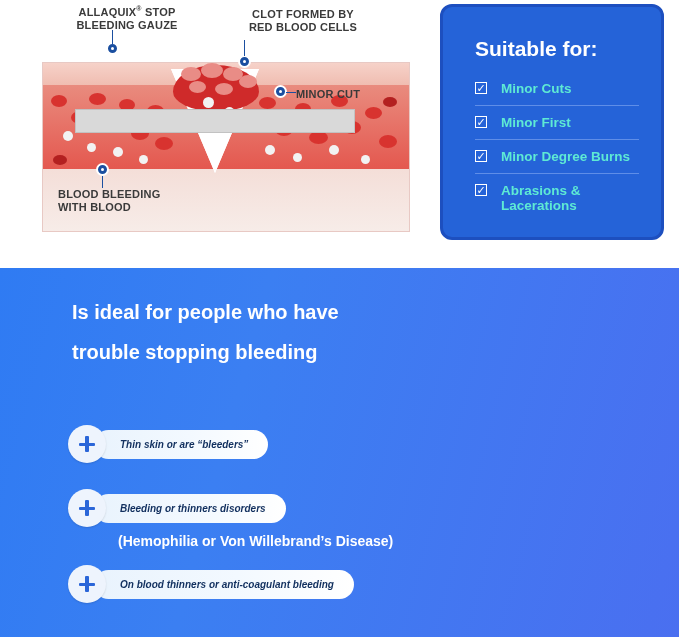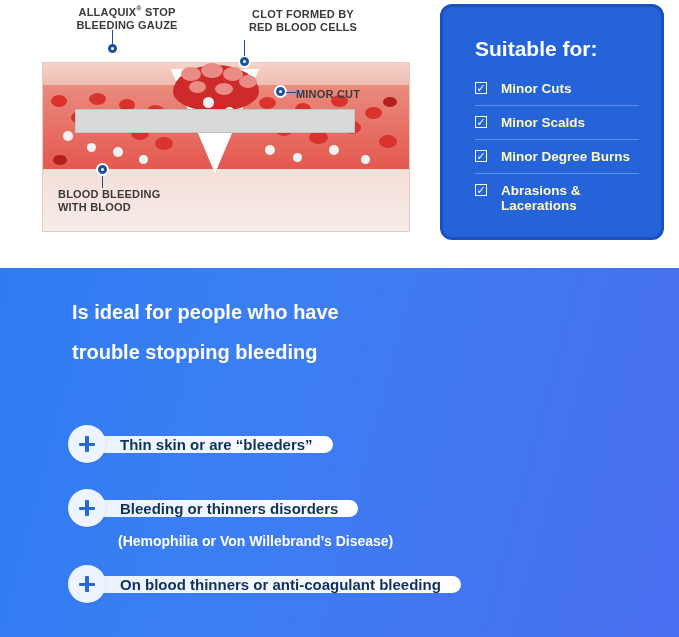--- a/index.html
+++ b/index.html
@@ -179,21 +179,21 @@
     left: 0; top: 1px;
     width: 12px; height: 12px;
     border: 1px solid #ffffff;
     box-sizing: border-box;
     color: #ffffff;
     font-size: 11px;
     line-height: 10px;
     text-align: center;
   }
   .suit-label {
-    color: #fef9c3;
+    color: #5eead4;
     font-size: 13.5px;
     font-weight: bold;
     line-height: 15px;
     display: block;
     white-space: pre-line;
   }
 
   
   .bottom-section {
     position: absolute;
@@ -238,30 +238,31 @@
   .plus-badge::before {
     left: 11px; top: 17.5px;
     width: 16px; height: 3.5px;
   }
   .plus-badge::after {
     left: 17.25px; top: 11px;
     width: 3.5px; height: 16px;
   }
   .pill {
     margin-left: -12px;
-    height: 17px;
+    height: 29px;
     background: linear-gradient(90deg, #e9f3fd 0%, #f3f9ff 55%, #ffffff 100%);
     border-radius: 15px;
     display: flex;
     align-items: center;
     padding: 0 20px 0 26px;
     color: #12305f;
-    font-size: 15px;
+    font-size: 10px;
     font-weight: bold;
     white-space: nowrap;
+    font-style: italic;
   }
   .subnote {
     position: absolute;
     left: 118px;
     color: #ffffff;
     font-size: 14px;
     font-weight: bold;
     text-align: right;
   }
 </style>
@@ -339,21 +340,21 @@
 
   <div class="suitable-card">
     <div class="suitable-title">Suitable for:</div>
     <div class="suit-list">
       <div class="suit-item">
         <span class="suit-check">✓</span>
         <span class="suit-label">Minor Cuts</span>
       </div>
       <div class="suit-item">
         <span class="suit-check">✓</span>
-        <span class="suit-label">Minor Scalds</span>
+        <span class="suit-label">Minor First</span>
       </div>
       <div class="suit-item">
         <span class="suit-check">✓</span>
         <span class="suit-label">Minor Degree Burns</span>
       </div>
       <div class="suit-item">
         <span class="suit-check">✓</span>
         <span class="suit-label">Abrasions &amp;
 Lacerations</span>
       </div>

